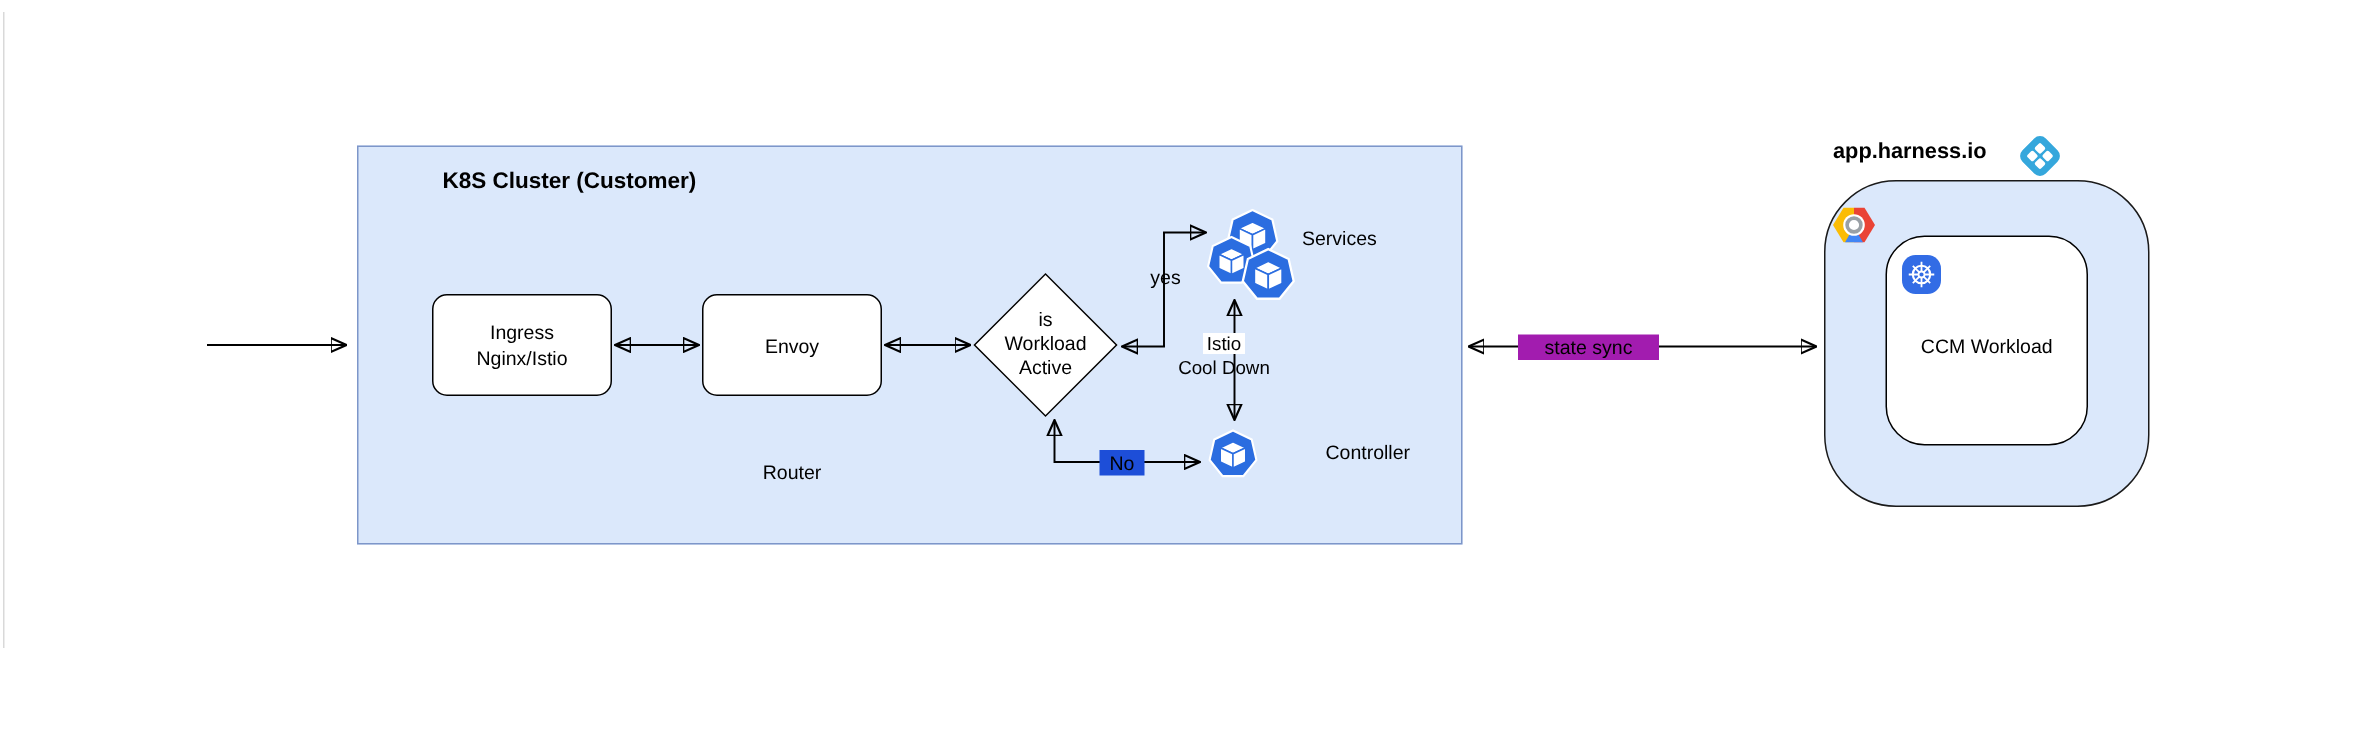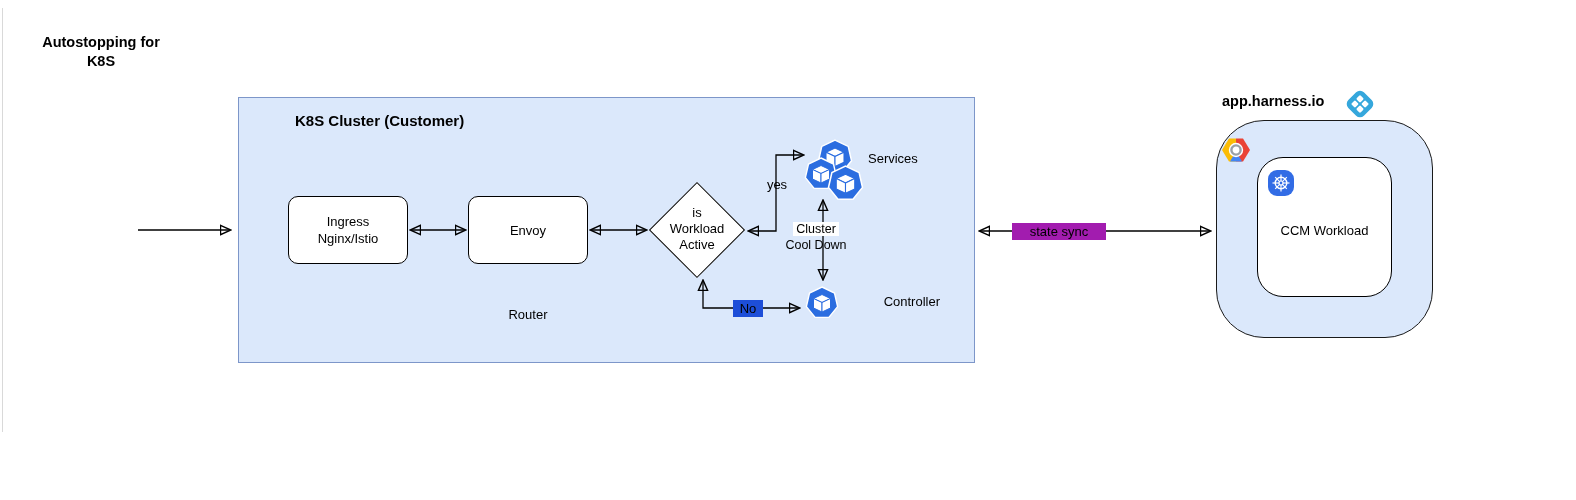--- a/index.html
+++ b/index.html
@@ -77,21 +77,20 @@
     </defs>
     <path d="M138,230 H230" marker-end="url(#ah)"></path>
     <path d="M411,230 H465" marker-start="url(#ah)" marker-end="url(#ah)"></path>
     <path d="M591,230 H646" marker-start="url(#ah)" marker-end="url(#ah)"></path>
     <path d="M749,231 H776 V155 H803" marker-start="url(#ah)" marker-end="url(#ah)"></path>
     <path d="M823,201 V279" marker-start="url(#ah)" marker-end="url(#ah)"></path>
     <path d="M703,281 V308 H799" marker-start="url(#ah)" marker-end="url(#ah)"></path>
     <path d="M980,231 H1210" marker-start="url(#ah)" marker-end="url(#ah)"></path>
   </svg>
 
-  <div class="lbl dia-title">Autostopping for K8S</div>
 
 
   <div class="abs cluster"></div>
   <div class="abs k8s-logo-cluster">
     <svg width="29" height="29" viewBox="0 0 28 28">
       <polygon points="14,1 24.2,5.9 26.7,16.9 19.6,25.7 8.4,25.7 1.3,16.9 3.8,5.9" fill="#326ce5"></polygon>
       <g stroke="#fff" stroke-width="1.2">
         <line x1="14" y1="5.5" x2="14" y2="22.5"></line>
           <line x1="5.5" y1="14" x2="22.5" y2="14"></line>
         <line x1="8.2" y1="8.2" x2="19.8" y2="19.8"></line>
@@ -110,21 +109,21 @@
     <span>Envoy</span>
   </div>
   <div class="lbl router-lbl">Router</div>
 
   <div class="abs diamond"></div>
   <div class="lbl diamond-lbl">is Workload Active</div>
 
   <div class="lbl yes-lbl">yes</div>
   <div class="lbl no-lbl">No</div>
   <div class="lbl warm-lbl">
-    <span class="hl">Cluster</span><br>
+    <span class="hl">Istio</span><br>
     <span>Cool Down</span>
   </div>
   <div class="lbl sync-lbl">state sync</div>
 
   <div class="pod pod-a">
     <svg width="36" height="36" viewBox="0 0 34 34">
       <polygon points="17,1 29.5,7 32.6,20.6 23.9,31.4 10.1,31.4 1.4,20.6 4.5,7" fill="#2b6de0" stroke="#fff" stroke-width="1.4"></polygon>
       <polygon points="17,8.5 25.5,12.5 17,16.5 8.5,12.5" fill="#fff" stroke="#2b6de0" stroke-width="1" stroke-linejoin="round"></polygon>
       <polygon points="8.5,12.5 17,16.5 17,26 8.5,22" fill="#fff" stroke="#2b6de0" stroke-width="1" stroke-linejoin="round"></polygon>
       <polygon points="25.5,12.5 17,16.5 17,26 25.5,22" fill="#fff" stroke="#2b6de0" stroke-width="1" stroke-linejoin="round"></polygon>

